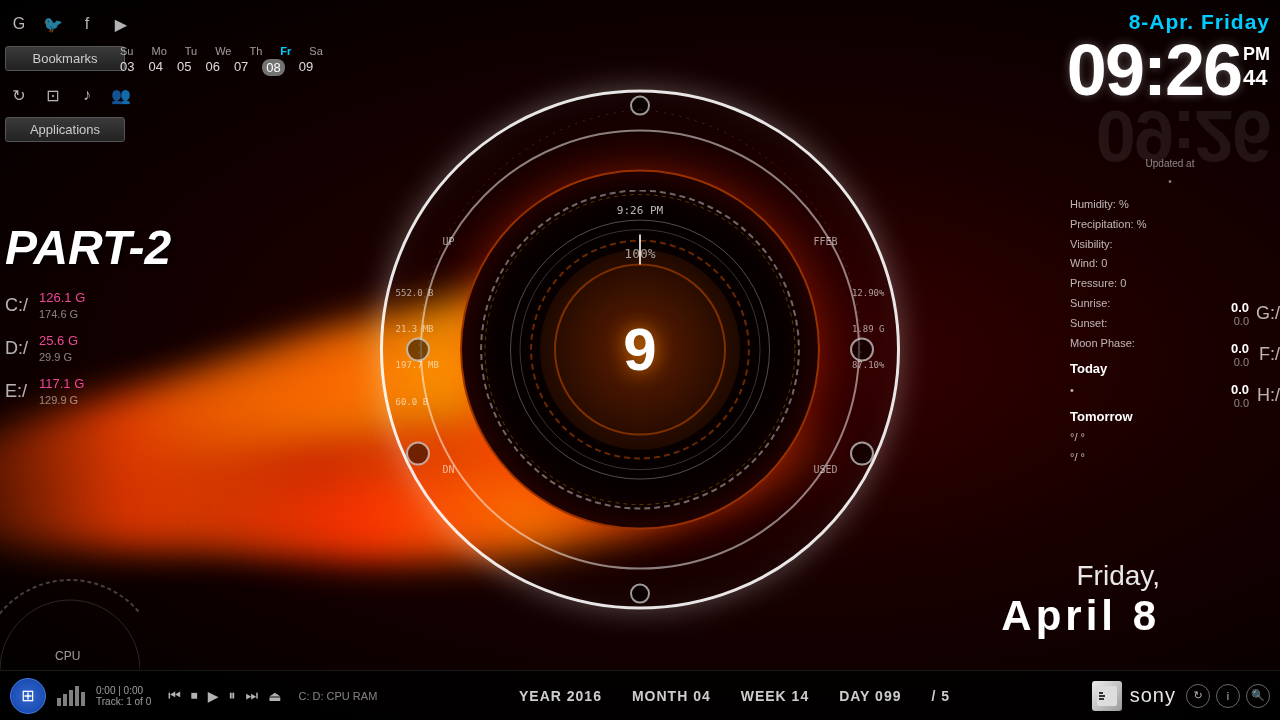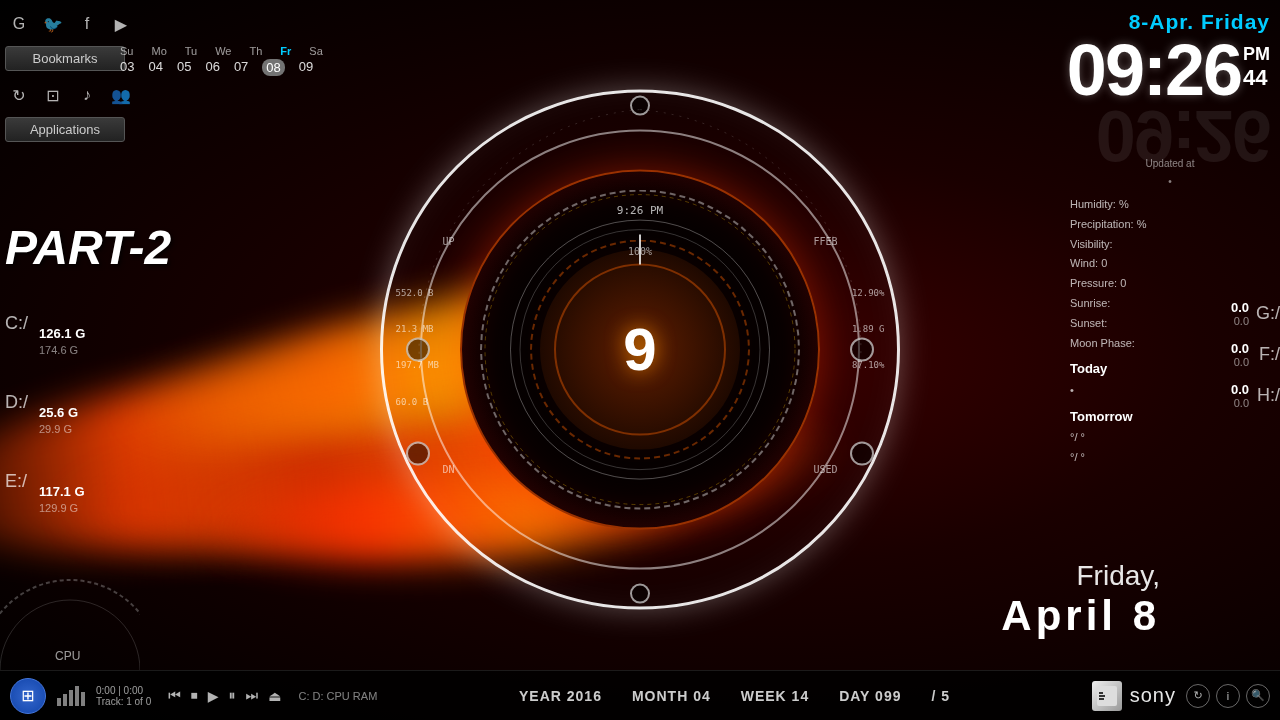--- a/index.html
+++ b/index.html
@@ -269,23 +269,22 @@
     .drive-letter {
       font-size: 18px;
       color: rgba(255,255,255,0.7);
       width: 28px;
     }
     .drive-vals {
       font-size: 13px;
       line-height: 1.3;
     }
     .drive-free {
-      color: #ffffff;
-      font-weight: bold;
-      margin-top: 36px;
+      color: #ec4899;
+      font-weight: normal;
     }
     .drive-total {
       color: rgba(255,255,255,0.5);
       font-size: 11px;
     }
 
     
     .weather-panel {
       position: absolute;
       top: 155px;
@@ -622,21 +621,21 @@
   <div class="hud-label" style="top:59%;left:3%;font-size:9px;">60.0 B</div>
 
   <div class="hud-label" style="top:38%;right:3%;font-size:9px;">12.90%</div>
   <div class="hud-label" style="top:45%;right:3%;font-size:9px;">1.89 G</div>
   <div class="hud-label" style="top:52%;right:3%;font-size:9px;">87.10%</div>
 
   <div class="hud-label" style="top:22%;left:50%;transform:translateX(-50%);font-size:11px;color:rgba(255,255,255,0.7);">
     <span>9:26</span> <span>PM</span>
   </div>
 
-  <div class="hud-label" style="top:30%;left:50%;transform:translateX(-50%);font-size:10px;">100%</div>
+  <div class="hud-label" style="top:30%;left:50%;transform:translateX(-50%);font-size:13px;">100%</div>
 
   <svg style="position:absolute;inset:0;width:100%;height:100%;pointer-events:none;" viewBox="0 0 520 520">
 
     <g stroke="rgba(255,255,255,0.7)" stroke-width="1.5">
       
     </g>
 
     <circle cx="260" cy="260" r="155" fill="none" stroke="rgba(255,200,0,0.3)" stroke-width="1" stroke-dasharray="4,4"></circle>
     <circle cx="260" cy="260" r="120" fill="none" stroke="rgba(255,255,255,0.2)" stroke-width="1"></circle>
     <circle cx="260" cy="260" r="85" fill="none" stroke="rgba(255,100,0,0.4)" stroke-width="2"></circle>

